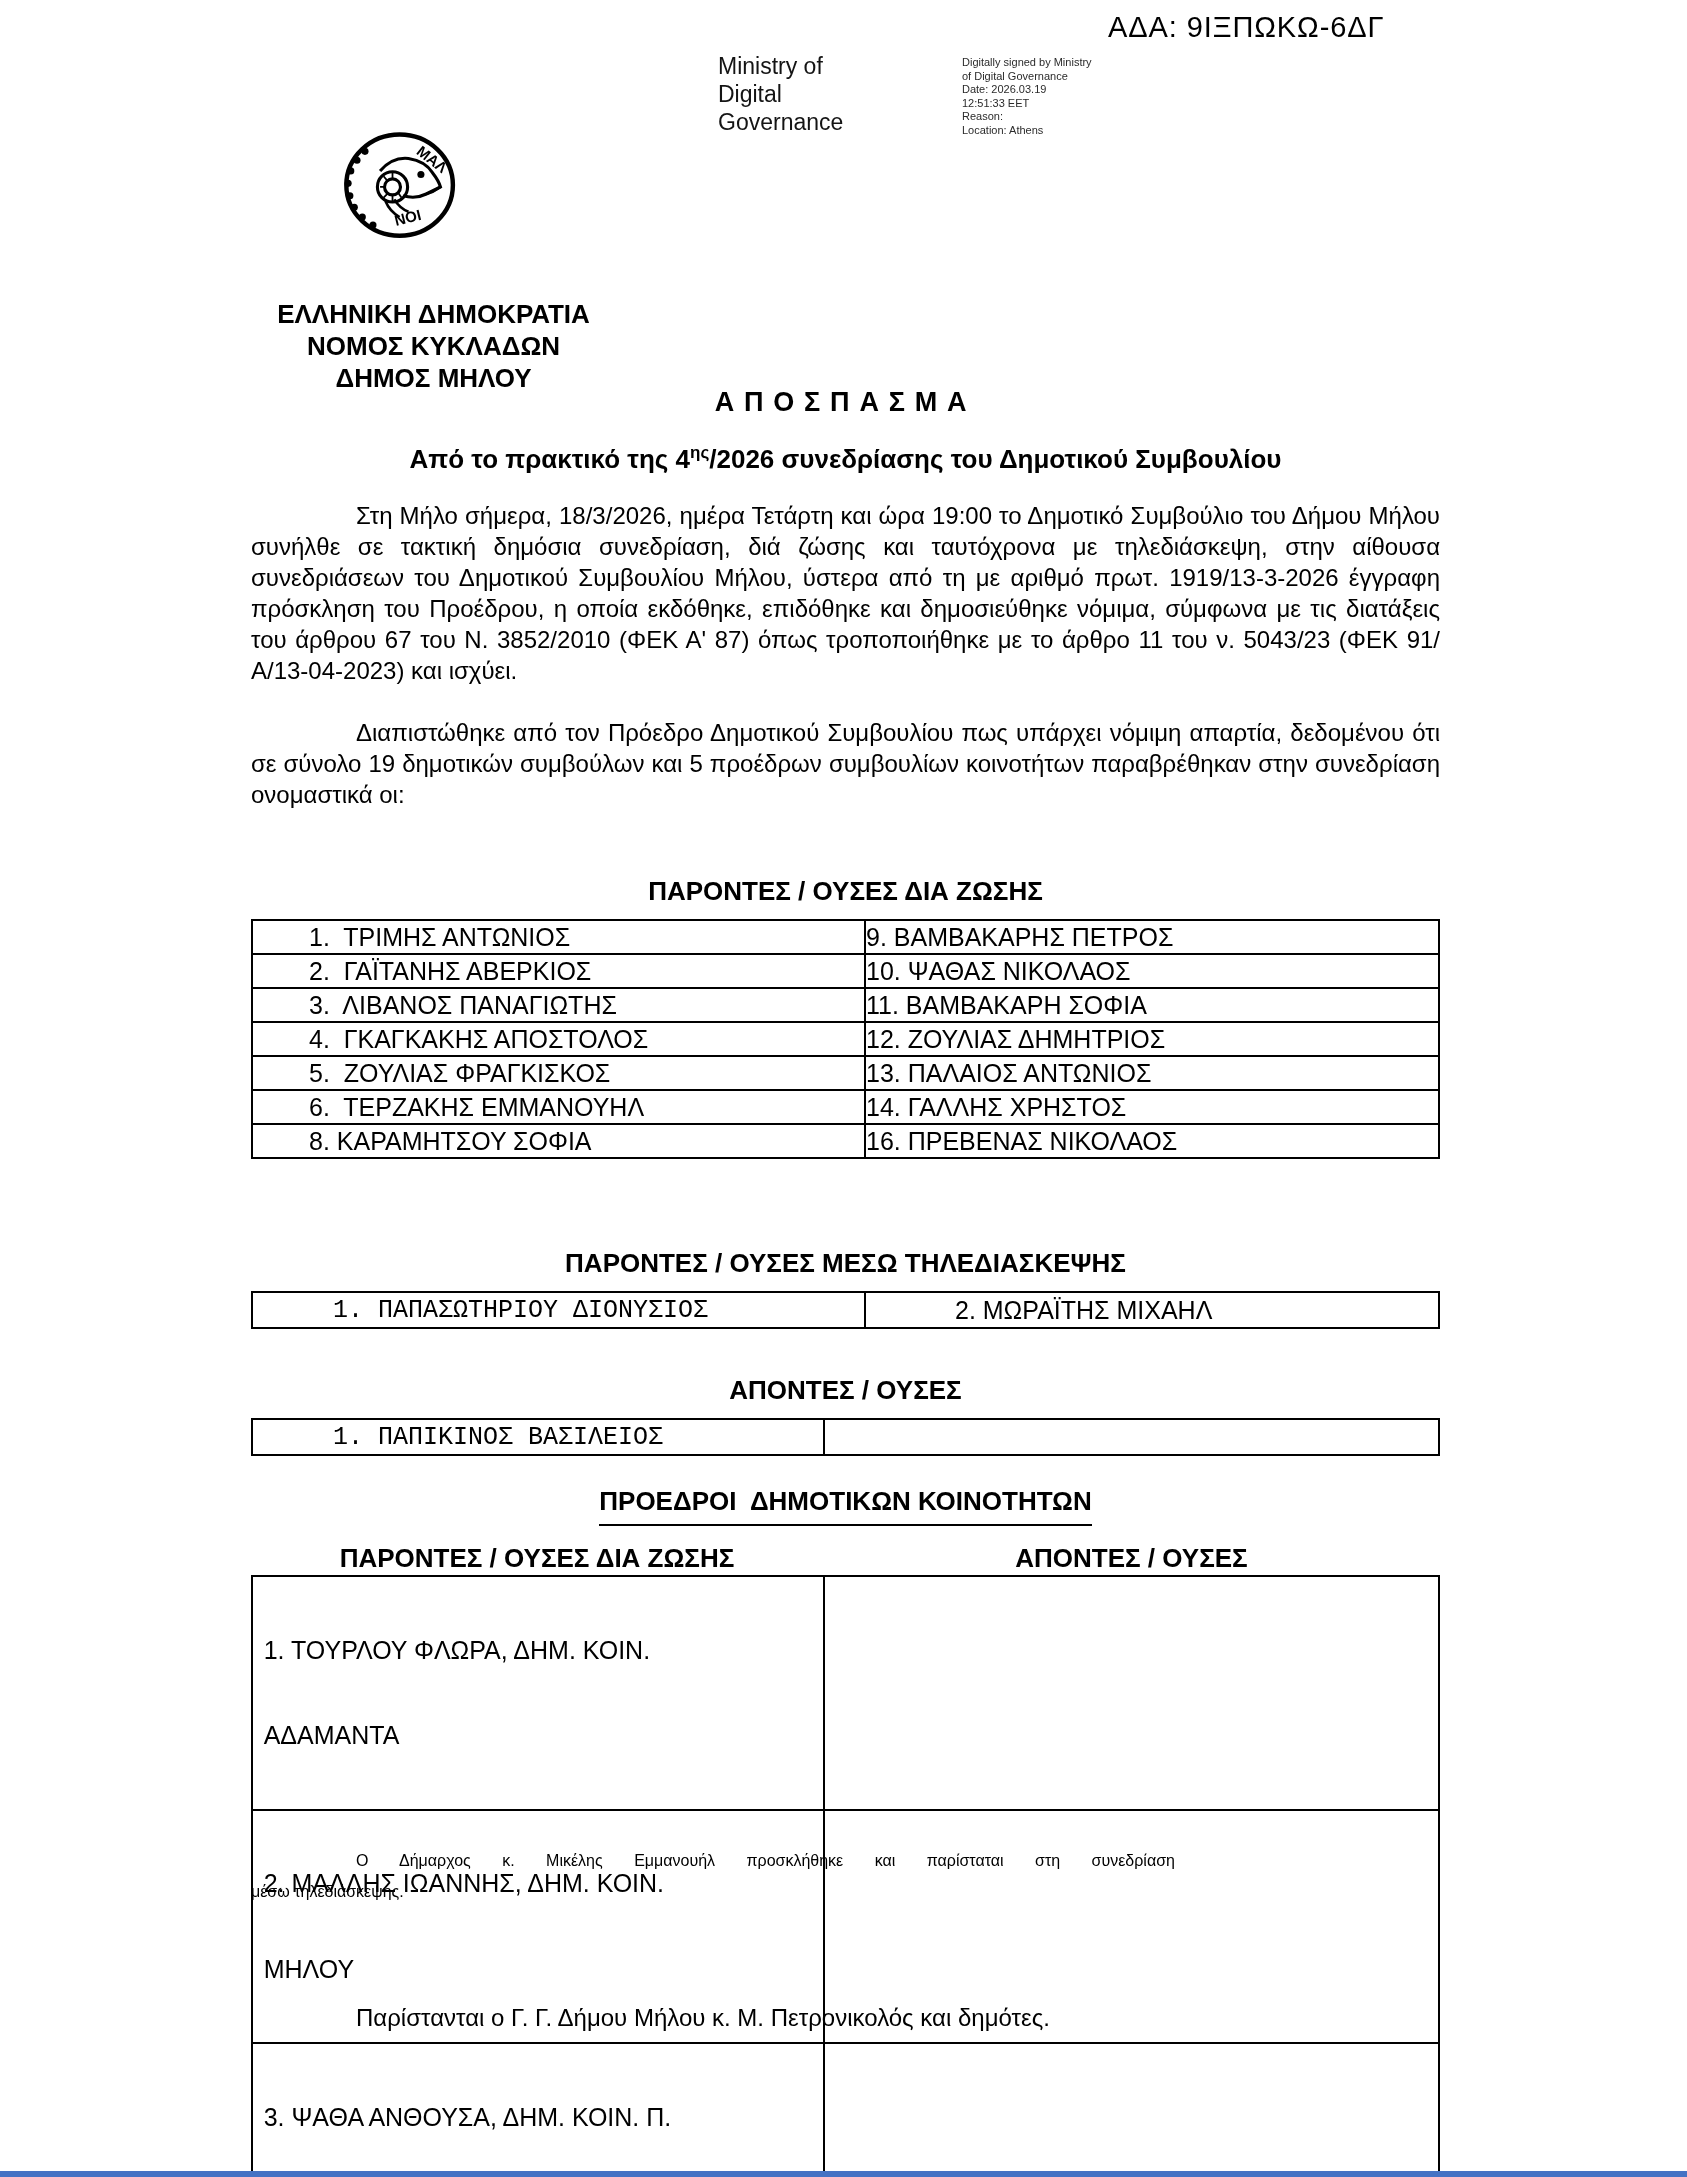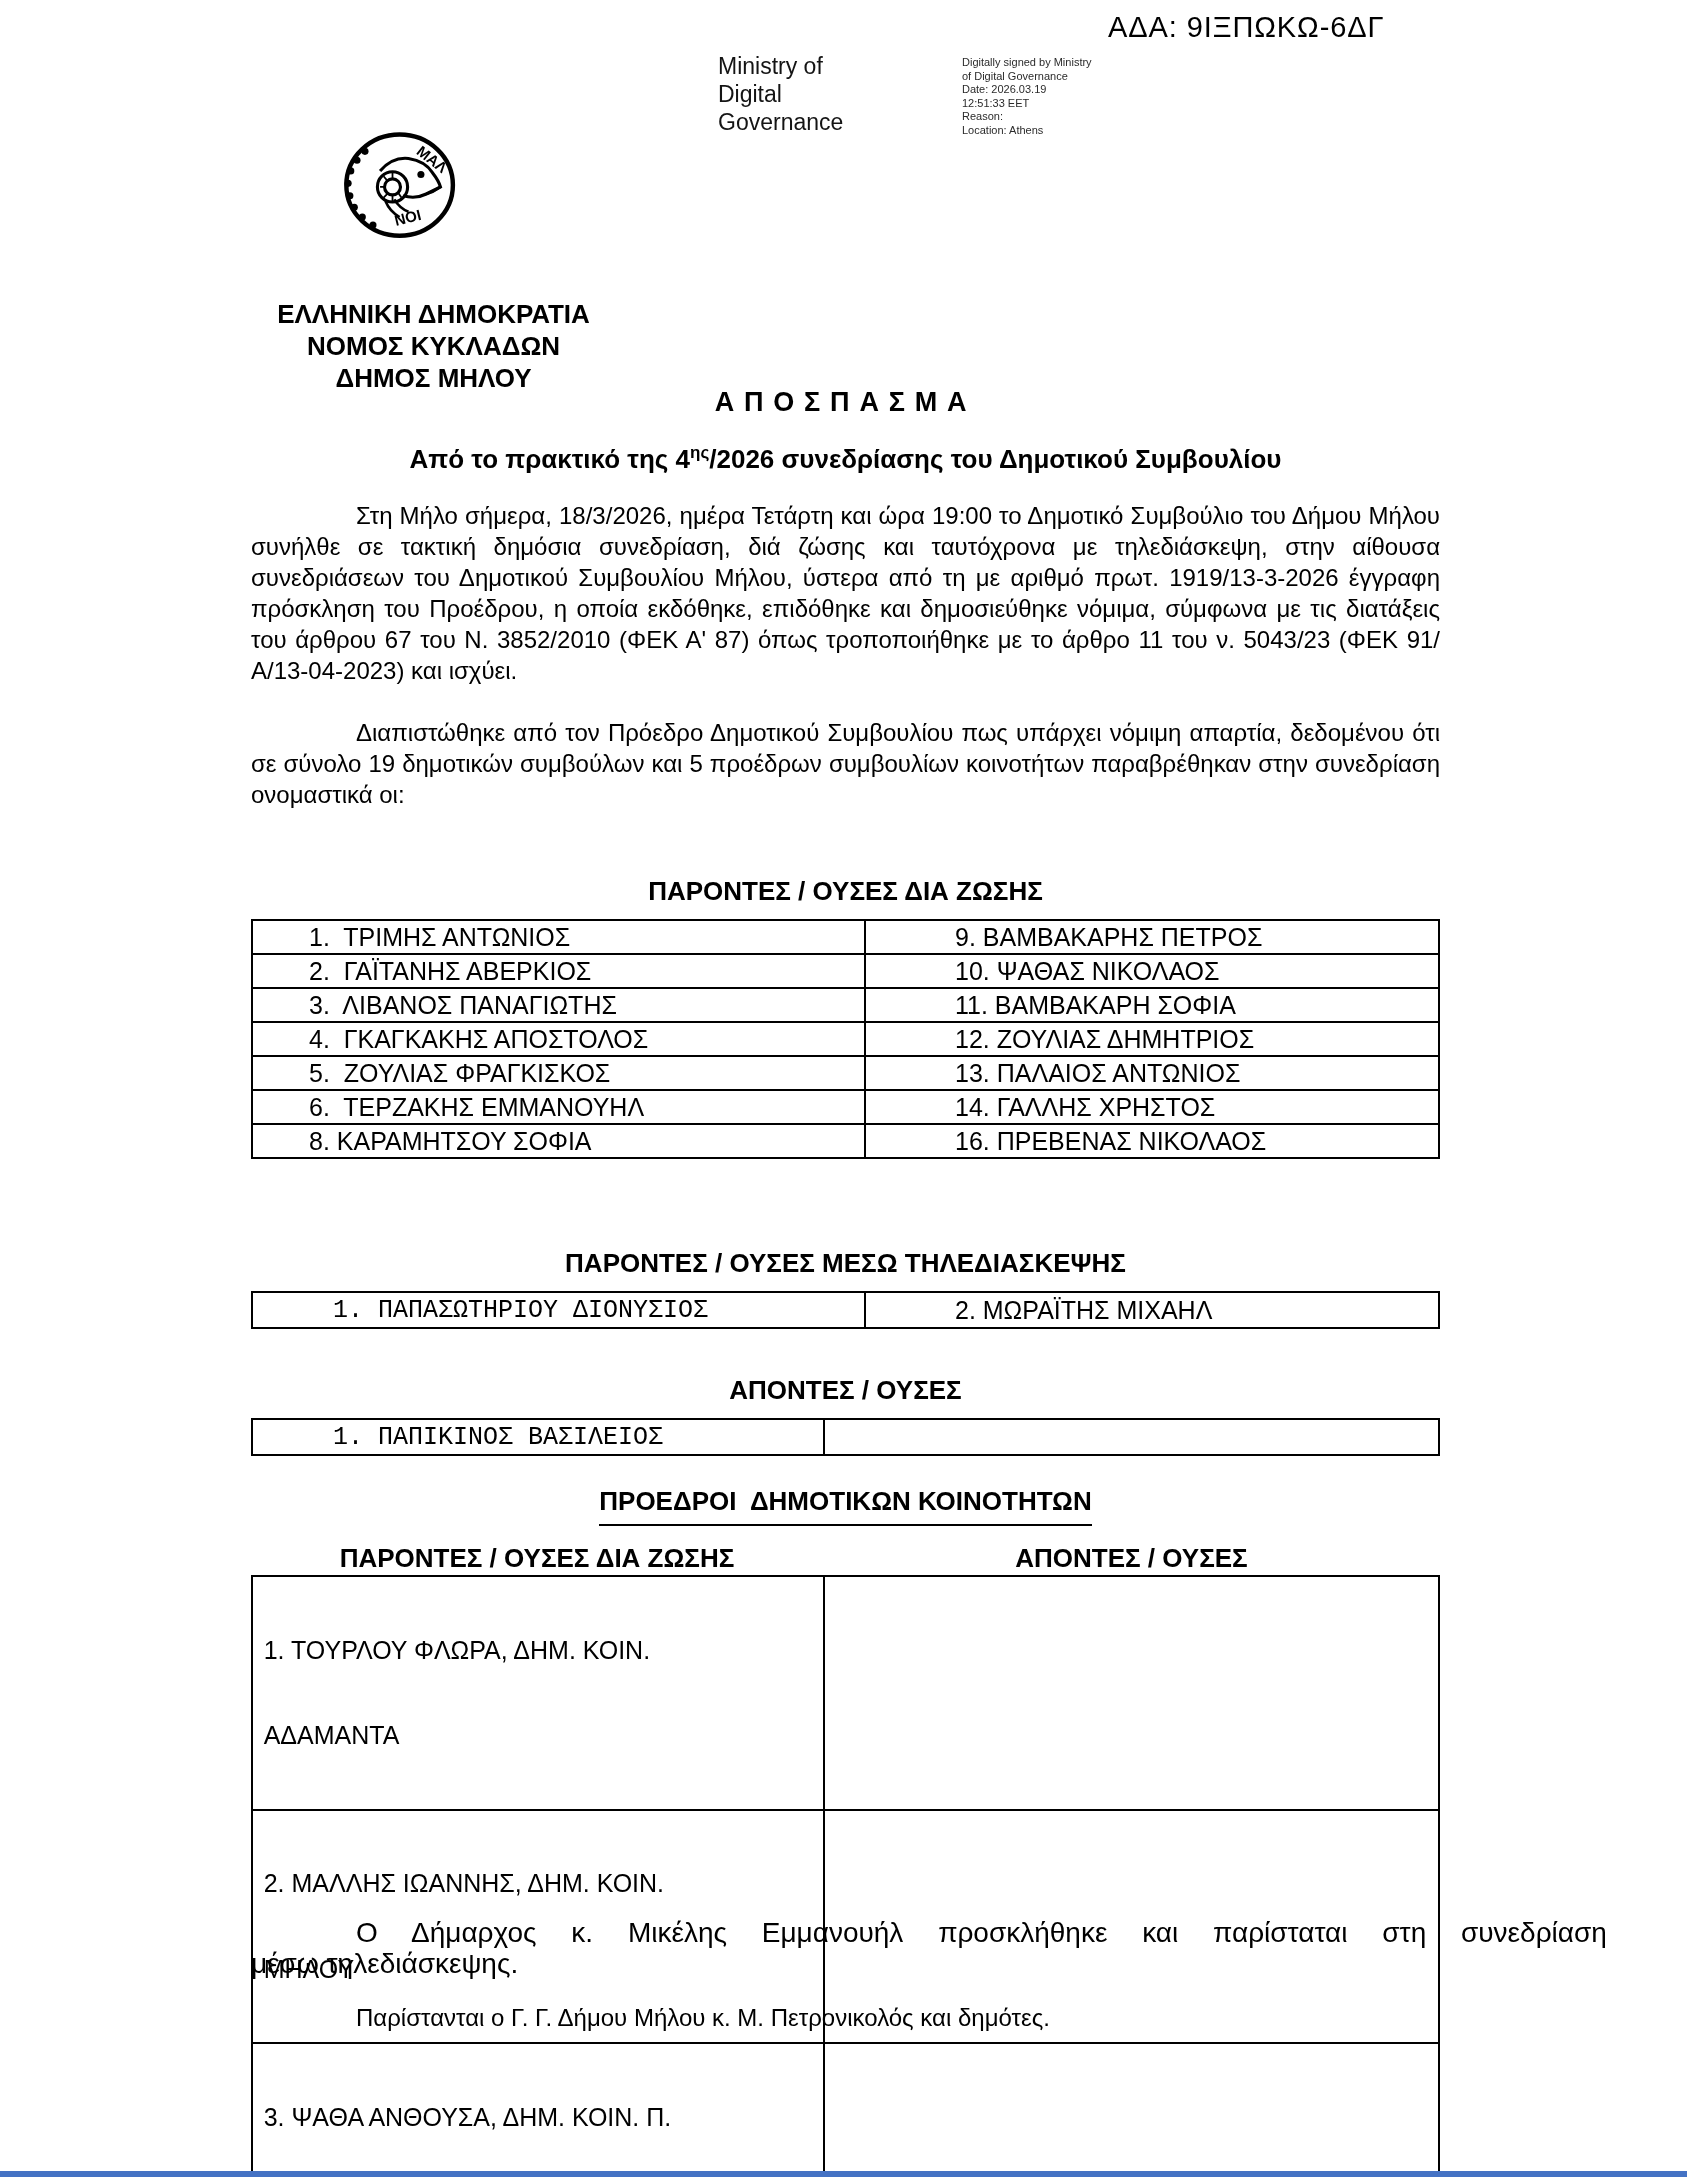--- a/index.html
+++ b/index.html
@@ -30,34 +30,34 @@
   .h-remote{top:1248px;}
   .h-absent{top:1375px;}
   .h-presidents{top:1486px;}
   .h-presidents span{border-bottom:2.7px solid #000;padding-bottom:8px;white-space:pre-wrap;}
 
   table.doc{border-collapse:collapse;table-layout:fixed;width:1189px;}
   table.doc td{border:2.7px solid #000;font-size:25px;white-space:pre-wrap;overflow:hidden;}
   .t1{left:251px;top:919px;}
   .t1 td{height:32px;vertical-align:middle;padding:0;}
   .t1 td.lc{padding-left:56px;}
-  .t1 td.rc{padding-left:89px;}
+  .t1 td.rc{}
   .t2{left:251px;top:1291px;}
   .t3{left:251px;top:1418px;}
   .t2 td,.t3 td{height:34px;vertical-align:middle;padding:0;}
   .t2 td.lc,.t3 td.lc{padding-left:80px;font-family:Liberation Mono, monospace;}
   .t2 td.rc,.t3 td.rc{padding-left:89px;}
 
   .colhead{top:1543px;text-align:center;font-weight:bold;font-size:26px;}
   .ch-left{left:251px;width:572px;}
   .ch-right{left:823px;width:617px;}
   .t4{left:251px;top:1575px;}
   .t4 td{height:55px;vertical-align:middle;padding:1.8px 7.1px 1.8px 10.7px;line-height:28.5px;}
 
-  .p-mayor{left:251px;top:1917px;width:1189px;font-size:28px;line-height:31px;}
+  .p-mayor{left:251px;top:1845px;width:1189px;font-size:16px;line-height:31px;}
   .p-mayor .l1{text-indent:105px;word-spacing:27px;white-space:nowrap;}
   .p-secretary{left:251px;top:2002px;width:1189px;font-size:24px;line-height:31px;text-indent:105px;}
 
   .bottom-bar{left:0;top:2171px;width:1688px;height:7.1px;background:#4472c4;}
 </style>
 </head>
 <body>
 
 <div class="page">
 

